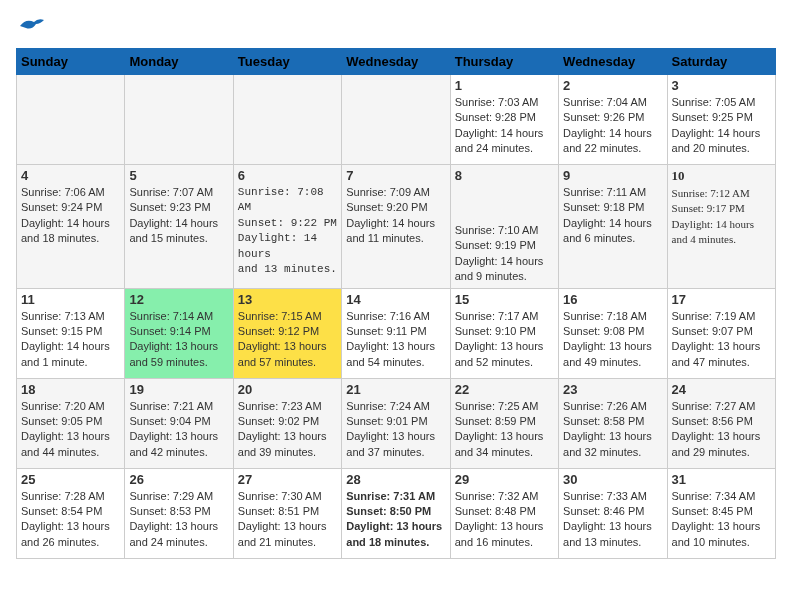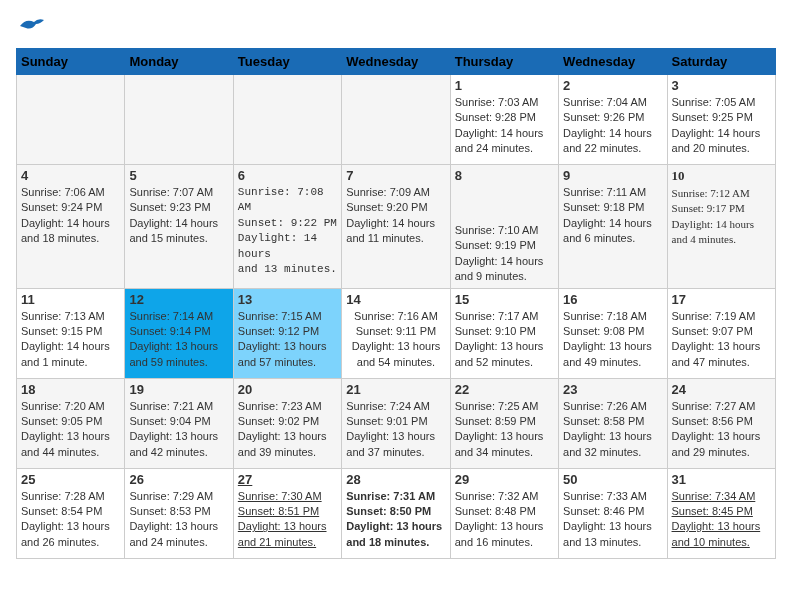--- a/index.html
+++ b/index.html
@@ -198,37 +198,37 @@
         </td>
       </tr>
       <tr>
         <td style="background: rgb(255, 255, 255);">
           <span class="day-number">11</span>
           <div class="day-info" style="white-space: pre-line;">Sunrise: 7:13 AM
 Sunset: 9:15 PM
 Daylight: 14 hours
 and 1 minute.</div>
         </td>
-        <td style="background: #0ea5e9;">
+        <td style="background: #86efac;">
           <span class="day-number">12</span>
           <div class="day-info" style="white-space: pre-line;">Sunrise: 7:14 AM
 Sunset: 9:14 PM
 Daylight: 13 hours
 and 59 minutes.</div>
         </td>
-        <td style="background: #7dd3fc; margin-left: 24px;">
+        <td style="background: #fde047; margin-left: 24px;">
           <span class="day-number">13</span>
           <div class="day-info" style="white-space: pre-line;">Sunrise: 7:15 AM
 Sunset: 9:12 PM
 Daylight: 13 hours
 and 57 minutes.</div>
         </td>
         <td style="background: rgb(255, 255, 255);">
           <span class="day-number">14</span>
-          <div class="day-info" style="white-space: pre-line; text-align: center;">Sunrise: 7:16 AM
+          <div class="day-info" style="white-space: pre-line;">Sunrise: 7:16 AM
 Sunset: 9:11 PM
 Daylight: 13 hours
 and 54 minutes.</div>
         </td>
         <td style="background: rgb(255, 255, 255);">
           <span class="day-number">15</span>
           <div class="day-info" style="white-space: pre-line;">Sunrise: 7:17 AM
 Sunset: 9:10 PM
 Daylight: 13 hours
 and 52 minutes.</div>
@@ -307,21 +307,21 @@
 Daylight: 13 hours
 and 26 minutes.</div>
         </td>
         <td style="background: rgb(255, 255, 255);">
           <span class="day-number">26</span>
           <div class="day-info" style="white-space: pre-line;">Sunrise: 7:29 AM
 Sunset: 8:53 PM
 Daylight: 13 hours
 and 24 minutes.</div>
         </td>
-        <td style="background: rgb(255, 255, 255); text-decoration: underline;">
+        <td style="background: rgb(255, 255, 255);">
           <span class="day-number">27</span>
           <div class="day-info" style="white-space: pre-line;">Sunrise: 7:30 AM
 Sunset: 8:51 PM
 Daylight: 13 hours
 and 21 minutes.</div>
         </td>
         <td style="background: rgb(255, 255, 255);">
           <span class="day-number">28</span>
           <div class="day-info" style="white-space: pre-line; font-weight: bold;">Sunrise: 7:31 AM
 Sunset: 8:50 PM
@@ -329,28 +329,28 @@
 and 18 minutes.</div>
         </td>
         <td style="background: rgb(255, 255, 255);">
           <span class="day-number">29</span>
           <div class="day-info" style="white-space: pre-line;">Sunrise: 7:32 AM
 Sunset: 8:48 PM
 Daylight: 13 hours
 and 16 minutes.</div>
         </td>
         <td style="background: rgb(255, 255, 255);">
-          <span class="day-number">50</span>
+          <span class="day-number">30</span>
           <div class="day-info" style="white-space: pre-line;">Sunrise: 7:33 AM
 Sunset: 8:46 PM
 Daylight: 13 hours
 and 13 minutes.</div>
         </td>
         <td style="background: rgb(255, 255, 255);">
           <span class="day-number">31</span>
-          <div class="day-info" style="white-space: pre-line; text-decoration: underline;">Sunrise: 7:34 AM
+          <div class="day-info" style="white-space: pre-line;">Sunrise: 7:34 AM
 Sunset: 8:45 PM
 Daylight: 13 hours
 and 10 minutes.</div>
         </td>
       </tr>
     </tbody>
 </table>
 
 </body></html>

